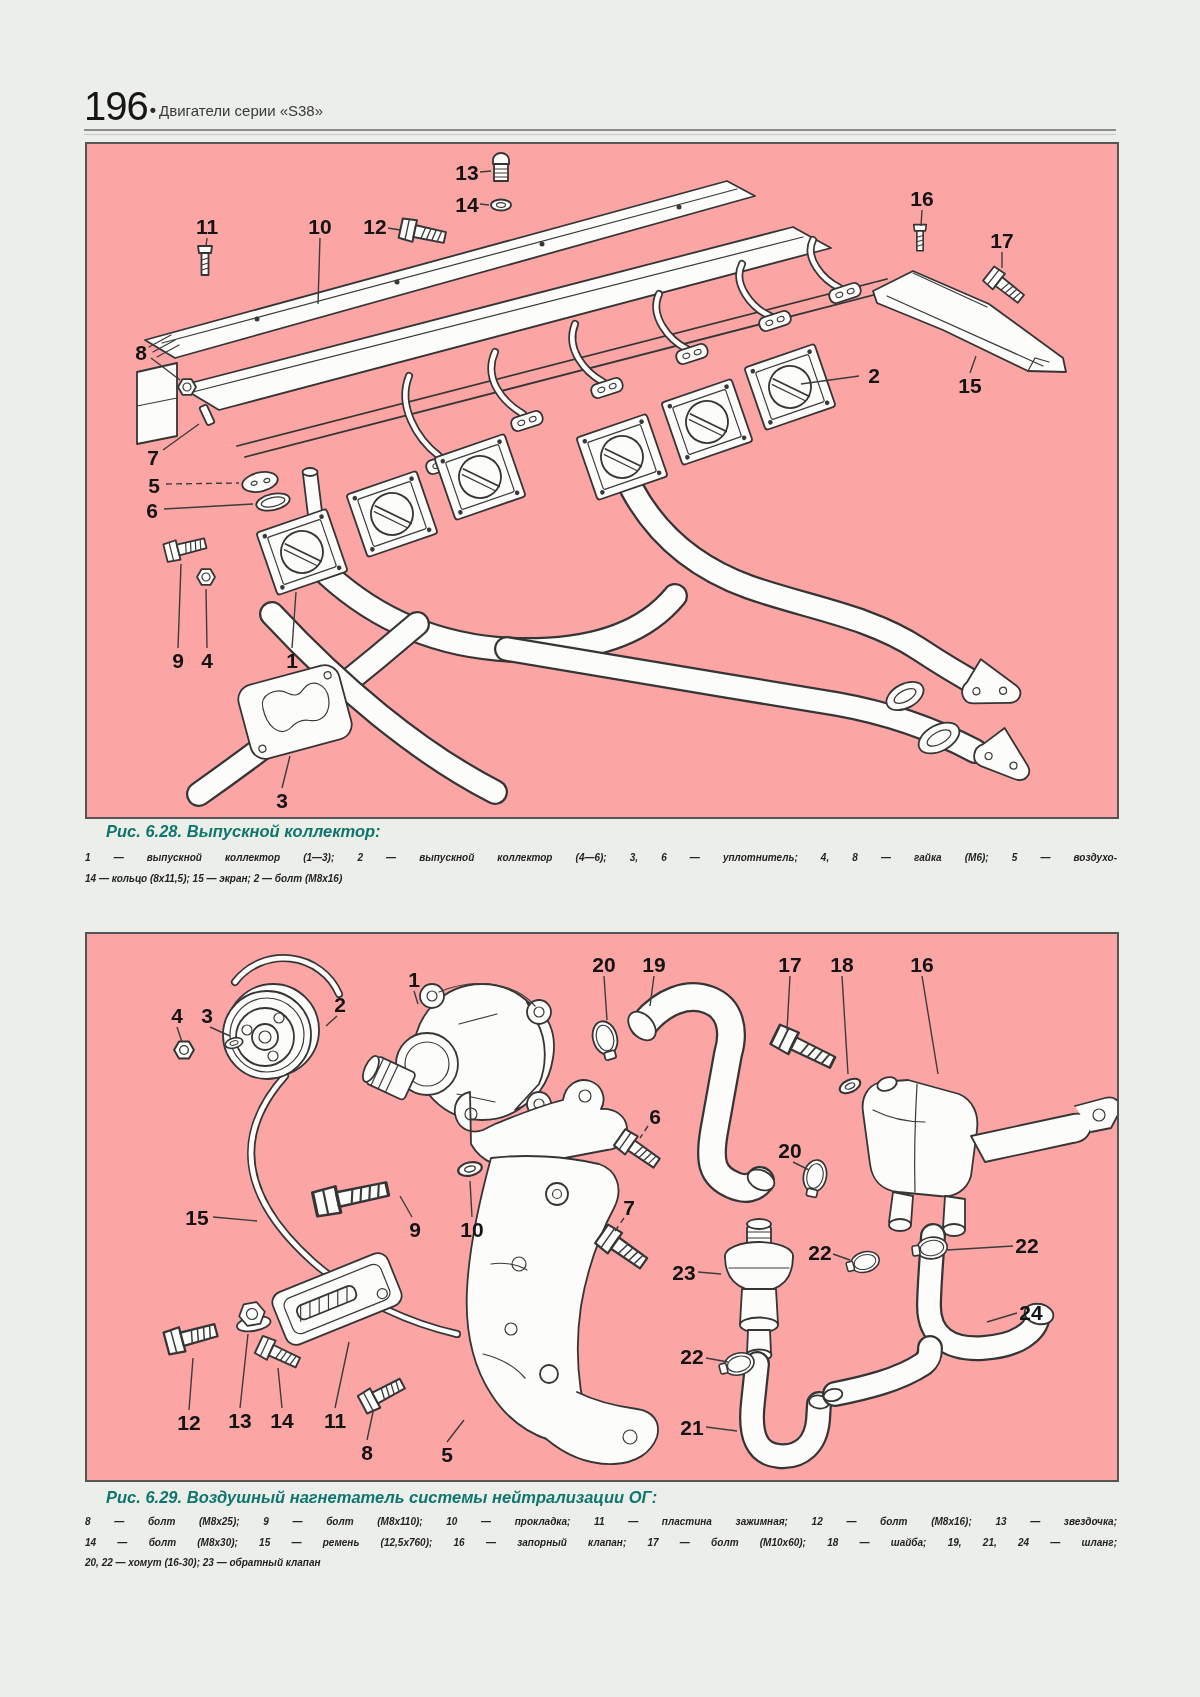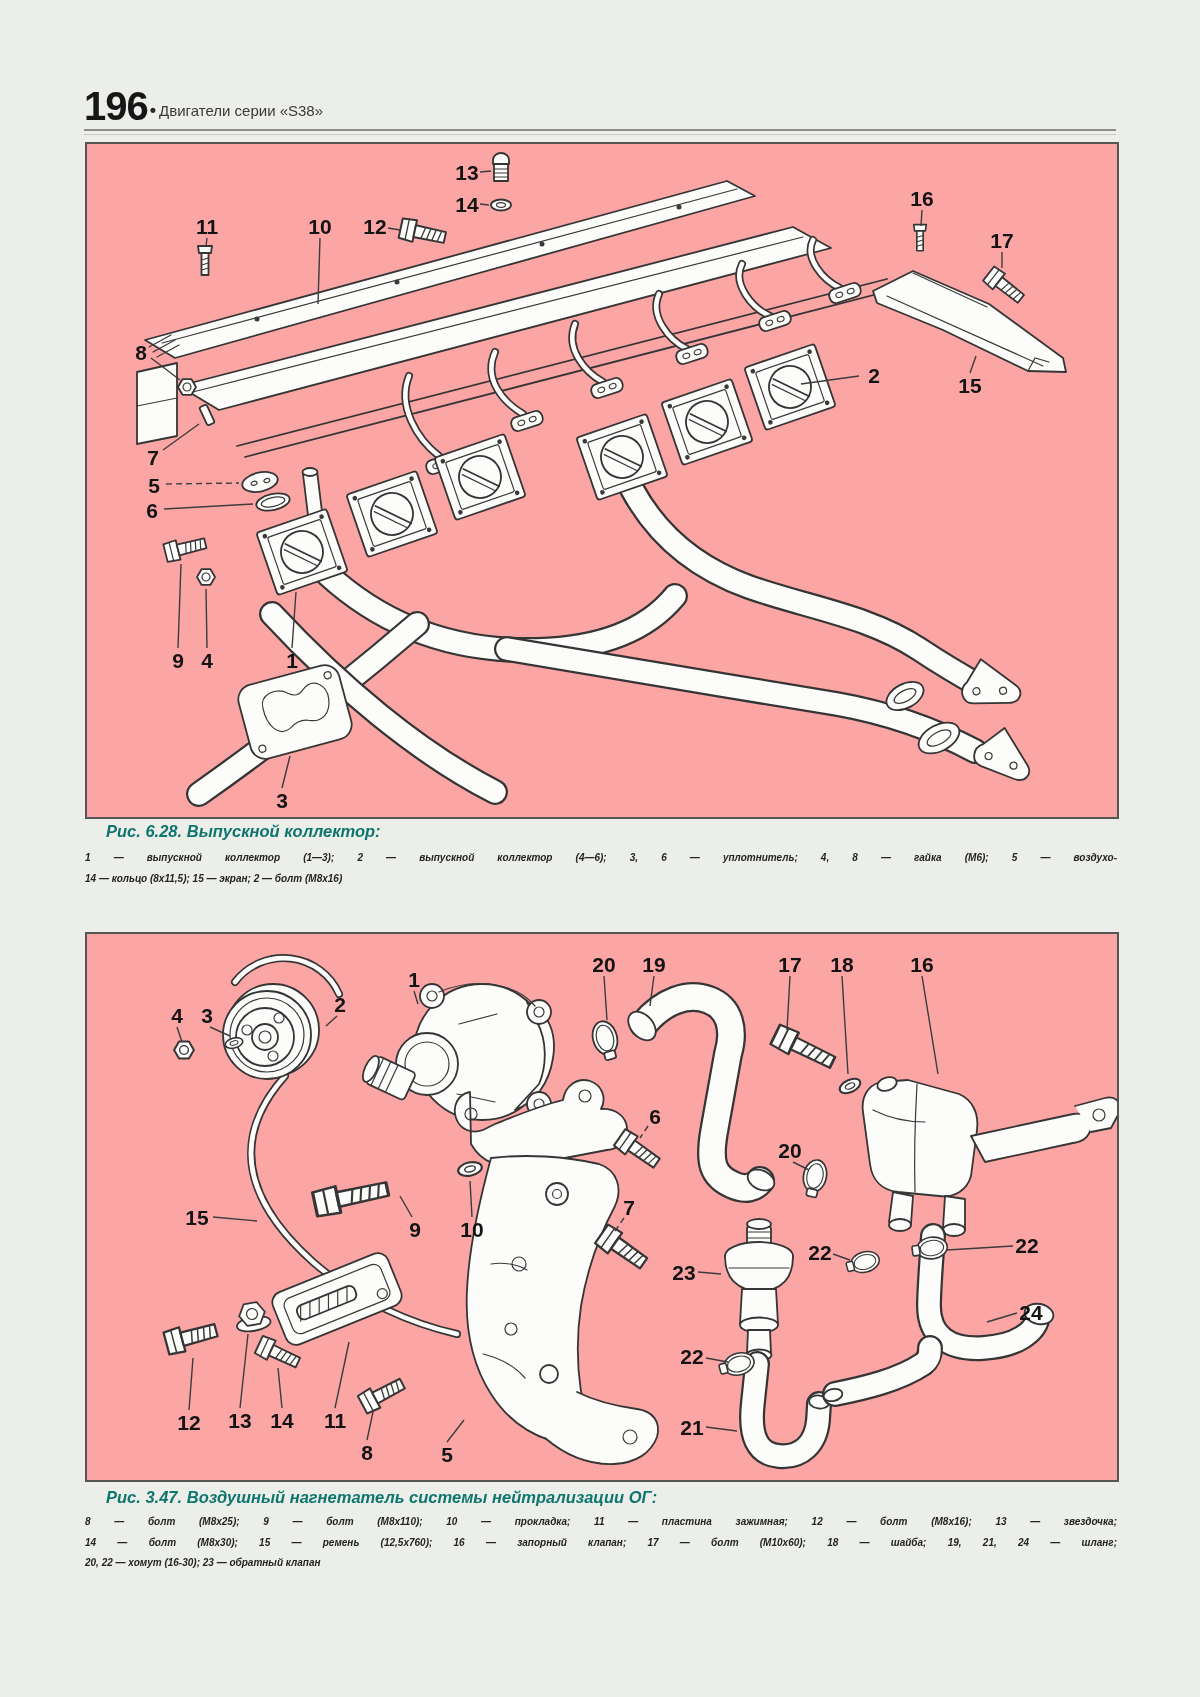--- a/index.html
+++ b/index.html
@@ -2,21 +2,21 @@
 <html><head>
 <meta charset="utf-8">
 <style>
   html,body{margin:0;padding:0;}
   .page{
     position:relative; width:1200px; height:1697px;
     background:#ecEEe9; background-color:#eceee9;
     font-family:"Liberation Sans", sans-serif; color:#1f1f1f; overflow:hidden;
   }
   .header{position:absolute; left:84px; top:84px; white-space:nowrap;}
-  .page-num{font-size:40px; font-weight:bold; letter-spacing:-1px; color:#161616;}
+  .page-num{font-size:40px; font-weight:normal; letter-spacing:-1px; color:#161616;}
   .hdr-bullet{font-size:18px; font-weight:bold; color:#2b2b2b; margin:0 3px 0 2px; vertical-align:4px;}
   .hdr-title{font-size:15px; font-weight:normal; color:#3a3a3a; vertical-align:4px;}
   .hdr-rule{position:absolute; left:84px; top:129px; width:1032px; height:3px;
     border-top:2px solid #8d8d8d; border-bottom:1px solid #c9c9c9;}
   .figure-box{position:absolute; left:85px; width:1030px; background:#fca5a5;
     border:2px solid #555; box-sizing:content-box;}
   #figbox1{top:142px; height:673px;}
   #figbox2{top:932px; height:546px;}
   .figure-box svg{display:block; width:100%; height:100%;}
   .caption{position:absolute; left:85px; width:1032px; font-size:16.5px; font-weight:bold;
@@ -484,20 +484,20 @@
           <polyline points="248,474 262,408" class="leader"></polyline>
           <text x="248" y="486" class="callout">11</text>
           <polyline points="280,506 286,478" class="leader"></polyline>
           <text x="280" y="518" class="callout">8</text>
           <polyline points="360,508 377,486" class="leader"></polyline>
           <text x="360" y="520" class="callout">5</text>
         </g>
     </svg>
   </div>
 
-  <div class="caption" id="caption2">Рис. 3.47. Воздушный нагнетатель системы нейтрализации ОГ:</div>
+  <div class="caption" id="caption2">Рис. 6.29. Воздушный нагнетатель системы нейтрализации ОГ:</div>
   <div class="legend" id="legend2">
       <div class="legend-line">8 — болт (М8х25); 9 — болт (М8х110); 10 — прокладка; 11 — пластина зажимная; 12 — болт (М8х16); 13 — звездочка;</div>
       <div class="legend-line">14 — болт (М8х30); 15 — ремень (12,5х760); 16 — запорный клапан; 17 — болт (М10х60); 18 — шайба; 19, 21, 24 — шланг;</div>
       <div class="legend-line">20, 22 — хомут (16-30); 23 — обратный клапан</div>
     </div>
 
 </div>
 
 </body></html>

